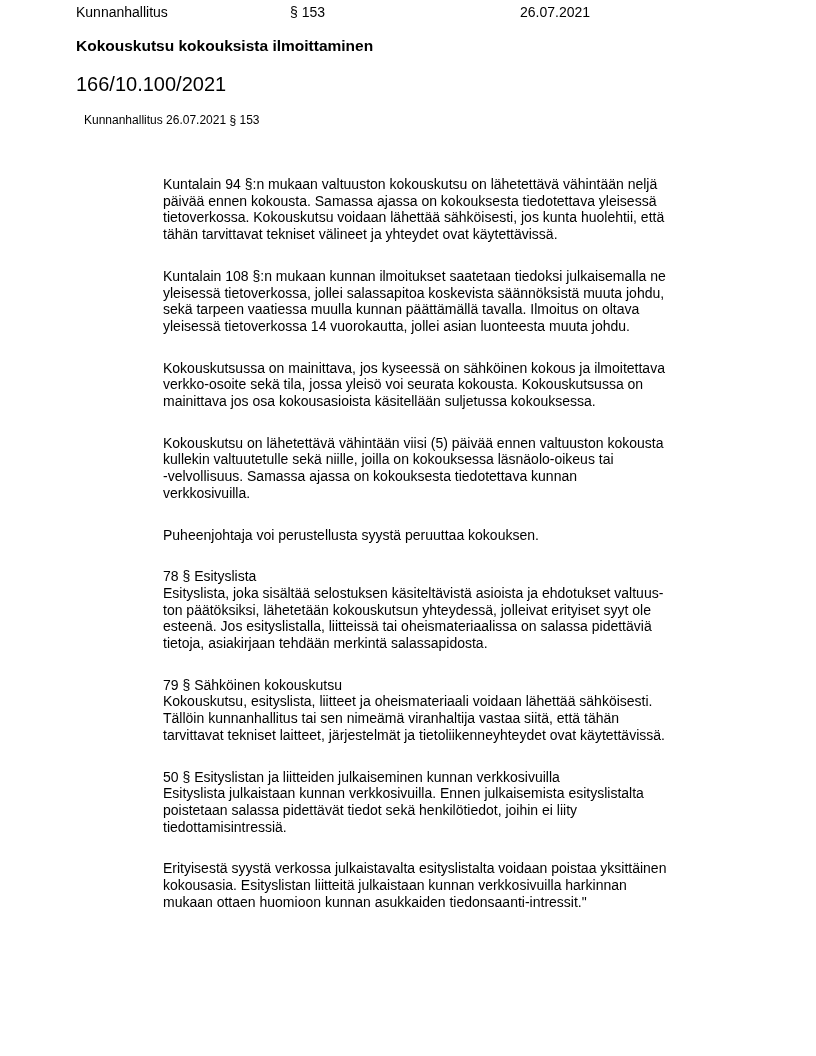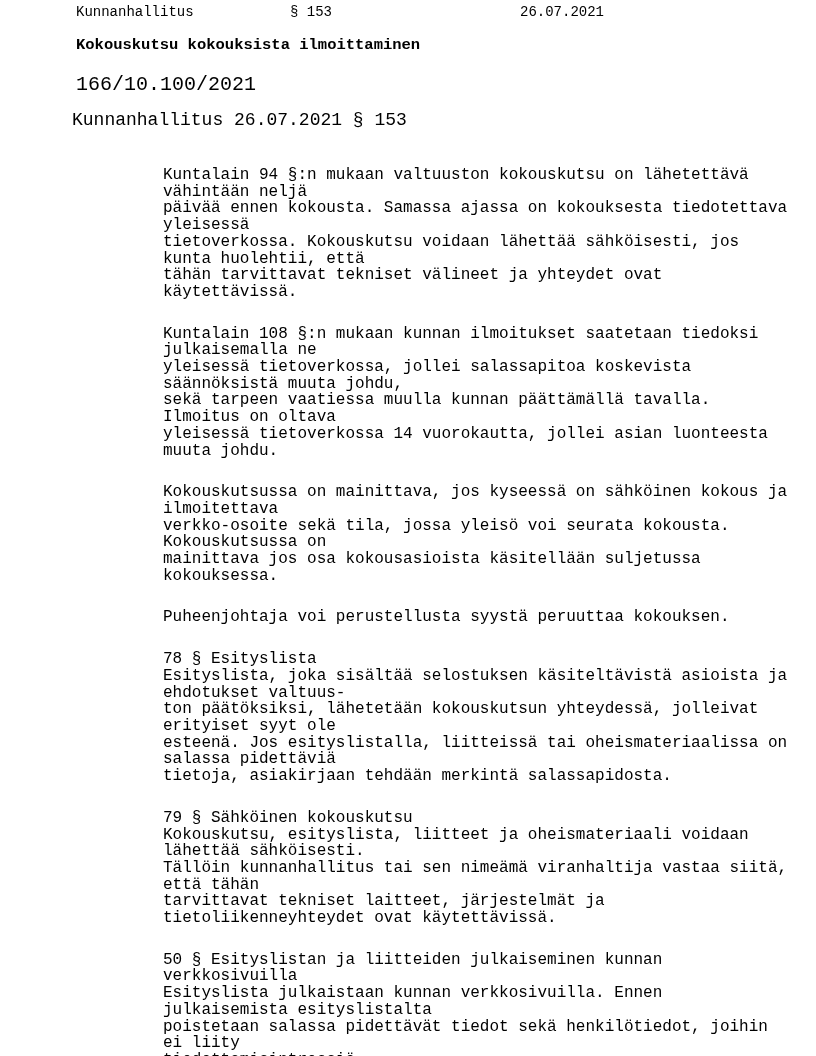--- a/index.html
+++ b/index.html
@@ -3,21 +3,21 @@
 <meta charset="utf-8">
 <style>
   * { margin: 0; padding: 0; box-sizing: border-box; }
   html, body { background: #ffffff; }
   .page {
     position: relative;
     width: 816px;
     height: 1056px;
     background: #ffffff;
     color: #000000;
-    font-family: Liberation Mono, monospace;
+    font-family: Liberation Sans, sans-serif;
     overflow: hidden;
   }
   .hdr-item {
     position: absolute;
     top: 4px;
     font-size: 14px;
     line-height: 17px;
     white-space: nowrap;
   }
   .hdr-organ { left: 76px; }
@@ -35,32 +35,32 @@
   .doc-ref {
     position: absolute;
     left: 76px;
     top: 76px;
     font-size: 20px;
     line-height: 17px;
     white-space: nowrap;
   }
   .doc-subheader {
     position: absolute;
-    left: 72px;
+    left: 84px;
     top: 112px;
-    font-size: 18px;
+    font-size: 12px;
     line-height: 17px;
     white-space: nowrap;
   }
   .doc-body {
     position: absolute;
     left: 163px;
-    top: 167px;
+    top: 176px;
     width: 630px;
-    font-size: 16px;
+    font-size: 14px;
     line-height: 16.7px;
   }
   .doc-body p {
     margin: 0 0 25px 0;
     white-space: pre-line;
   }
 </style>
 </head>
 <body>
 
@@ -81,29 +81,36 @@
 päivää ennen kokousta. Samassa ajassa on kokouksesta tiedotettava yleisessä
 tietoverkossa. Kokouskutsu voidaan lähettää sähköisesti, jos kunta huolehtii, että
 tähän tarvittavat tekniset välineet ja yhteydet ovat käytettävissä.</p>
     <p>Kuntalain 108 §:n mukaan kunnan ilmoitukset saatetaan tiedoksi julkaisemalla ne
 yleisessä tietoverkossa, jollei salassapitoa koskevista säännöksistä muuta johdu,
 sekä tarpeen vaatiessa muulla kunnan päättämällä tavalla. Ilmoitus on oltava
 yleisessä tietoverkossa 14 vuorokautta, jollei asian luonteesta muuta johdu.</p>
     <p>Kokouskutsussa on mainittava, jos kyseessä on sähköinen kokous ja ilmoitettava
 verkko-osoite sekä tila, jossa yleisö voi seurata kokousta. Kokouskutsussa on
 mainittava jos osa kokousasioista käsitellään suljetussa kokouksessa.</p>
+    <p>Kokouskutsu on lähetettävä vähintään viisi (5) päivää ennen valtuuston kokousta
+kullekin valtuutetulle sekä niille, joilla on kokouksessa läsnäolo-oikeus tai
+-velvollisuus. Samassa ajassa on kokouksesta tiedotettava kunnan
+verkkosivuilla.</p>
     <p>Puheenjohtaja voi perustellusta syystä peruuttaa kokouksen.</p>
     <p>78 § Esityslista
 Esityslista, joka sisältää selostuksen käsiteltävistä asioista ja ehdotukset valtuus-
 ton päätöksiksi, lähetetään kokouskutsun yhteydessä, jolleivat erityiset syyt ole
 esteenä. Jos esityslistalla, liitteissä tai oheismateriaalissa on salassa pidettäviä
 tietoja, asiakirjaan tehdään merkintä salassapidosta.</p>
     <p>79 § Sähköinen kokouskutsu
 Kokouskutsu, esityslista, liitteet ja oheismateriaali voidaan lähettää sähköisesti.
 Tällöin kunnanhallitus tai sen nimeämä viranhaltija vastaa siitä, että tähän
 tarvittavat tekniset laitteet, järjestelmät ja tietoliikenneyhteydet ovat käytettävissä.</p>
     <p>50 § Esityslistan ja liitteiden julkaiseminen kunnan verkkosivuilla
 Esityslista julkaistaan kunnan verkkosivuilla. Ennen julkaisemista esityslistalta
 poistetaan salassa pidettävät tiedot sekä henkilötiedot, joihin ei liity
 tiedottamisintressiä.</p>
+    <p>Erityisestä syystä verkossa julkaistavalta esityslistalta voidaan poistaa yksittäinen
+kokousasia. Esityslistan liitteitä julkaistaan kunnan verkkosivuilla harkinnan
+mukaan ottaen huomioon kunnan asukkaiden tiedonsaanti-intressit."</p>
   </div>
 
 </div>
 
 </body></html>

